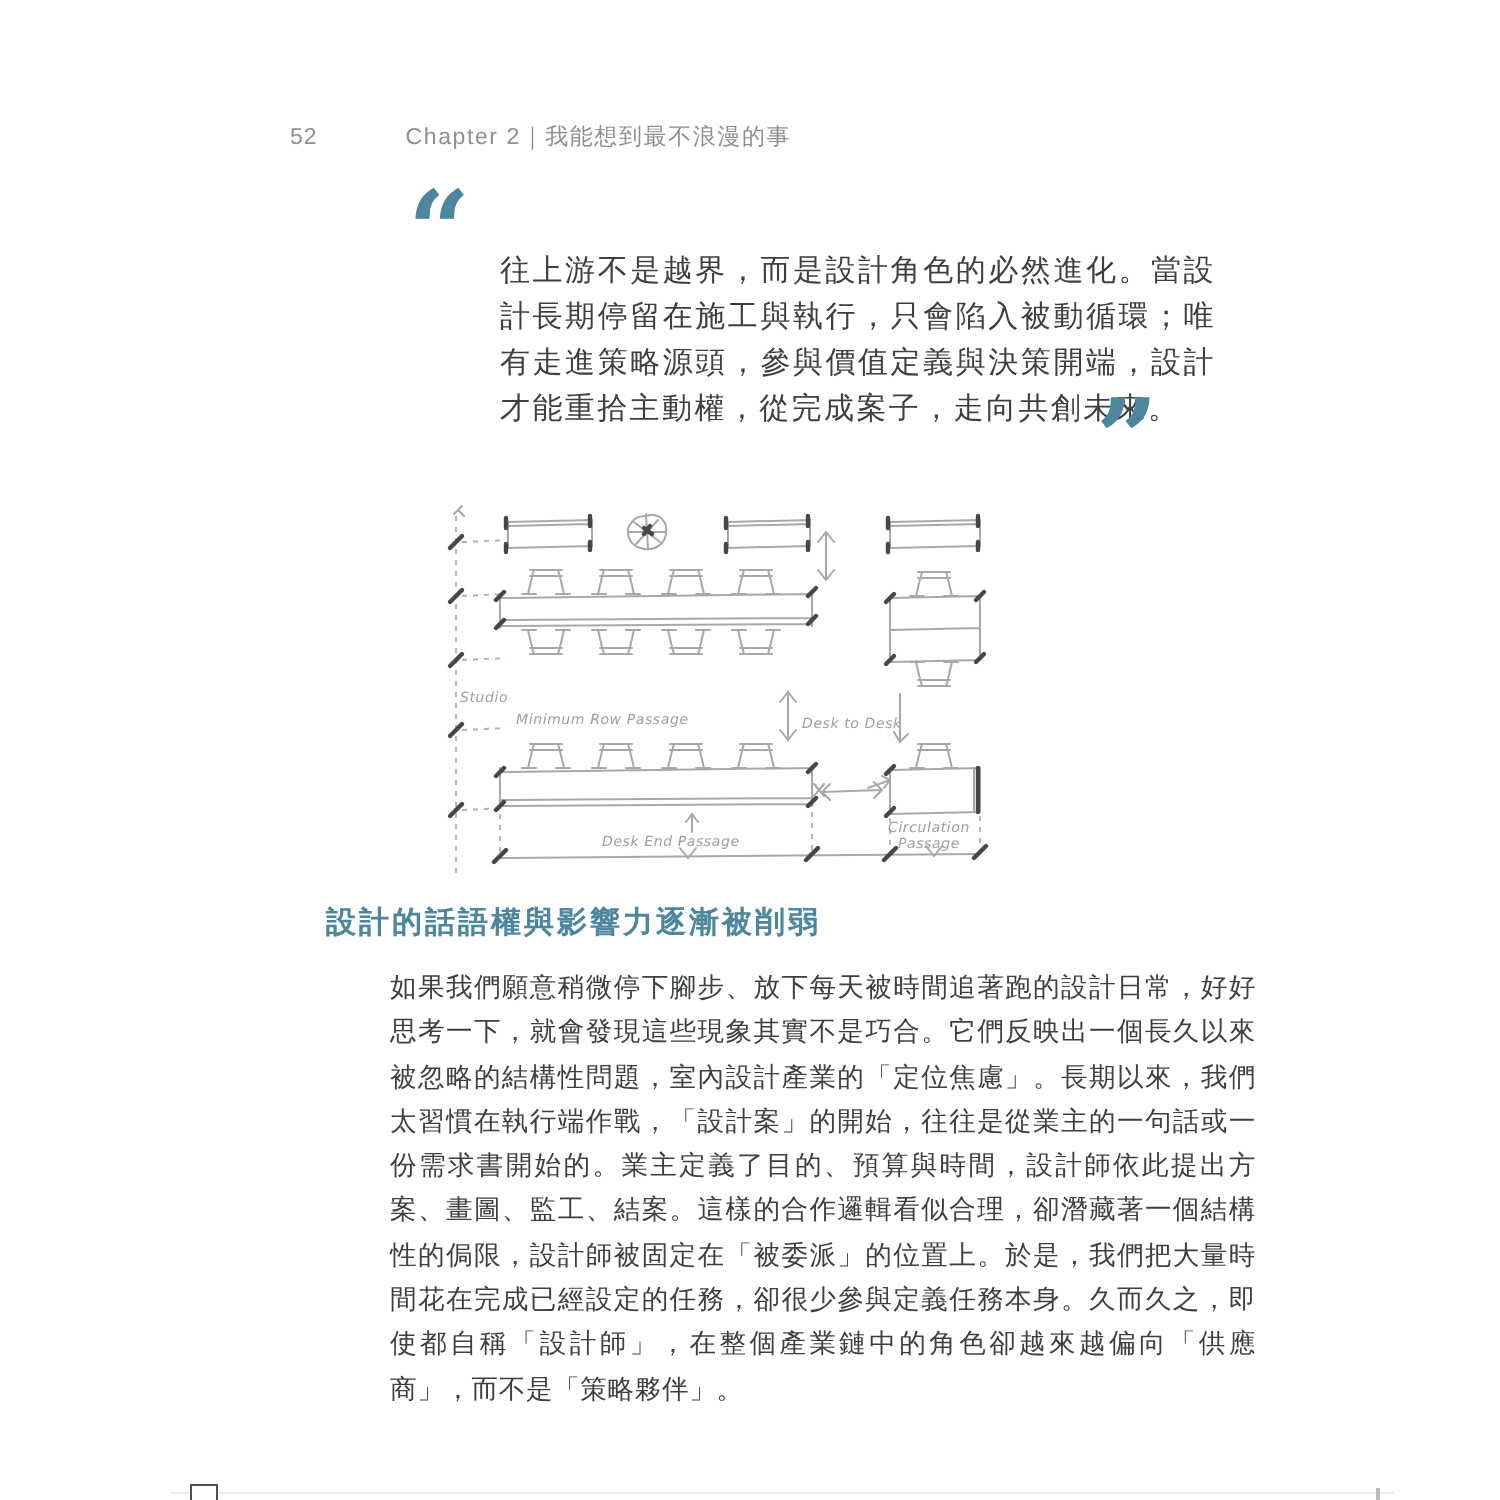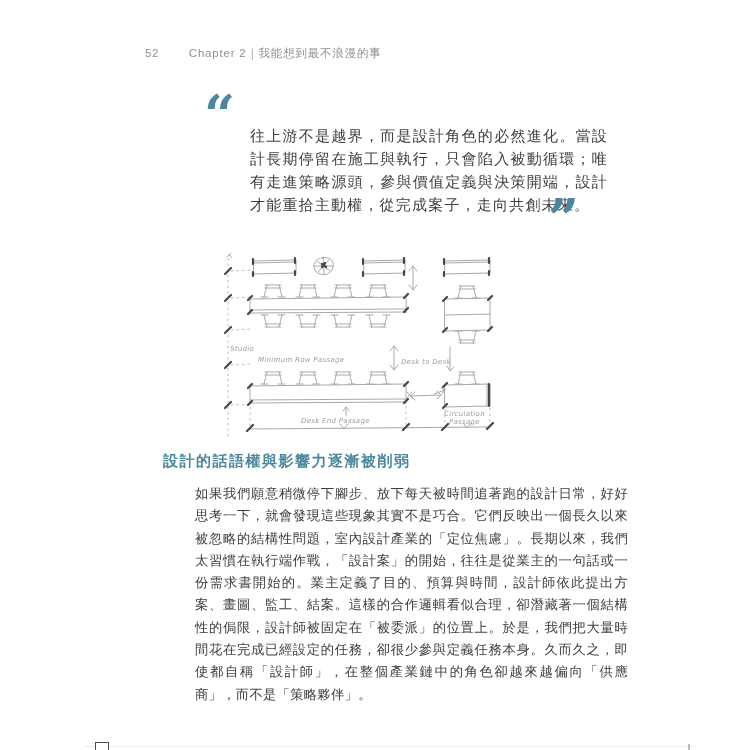--- a/index.html
+++ b/index.html
@@ -10,23 +10,23 @@
     position: relative;
     overflow: hidden;
     color: #3e4144;
   }
   .page { position: absolute; inset: 0; background: #fff; }
 
   
   .running-head {
     position: absolute; top: 46px; left: 145px;
     font-size: 11.5px; color: #8d8f92; letter-spacing: 0.5px;
-    display: flex; gap: 30px; align-items: baseline;
-  }
-  .running-head .chap { letter-spacing: 0.8px; }
+    display: flex; gap: 44px; align-items: baseline;
+  }
+  .running-head .chap { letter-spacing: 0.8px; margin-top: 15px; }
 
   
   .quote-open {
     position: absolute; left: 204px; top: 88px;
     font-family: "DejaVu Serif", serif;
     font-size: 54px; line-height: 1; color: #4e86a0; font-weight: bold;
   }
   .quote-close {
     position: absolute; left: 548px; top: 192px;
     font-family: "DejaVu Serif", serif;

